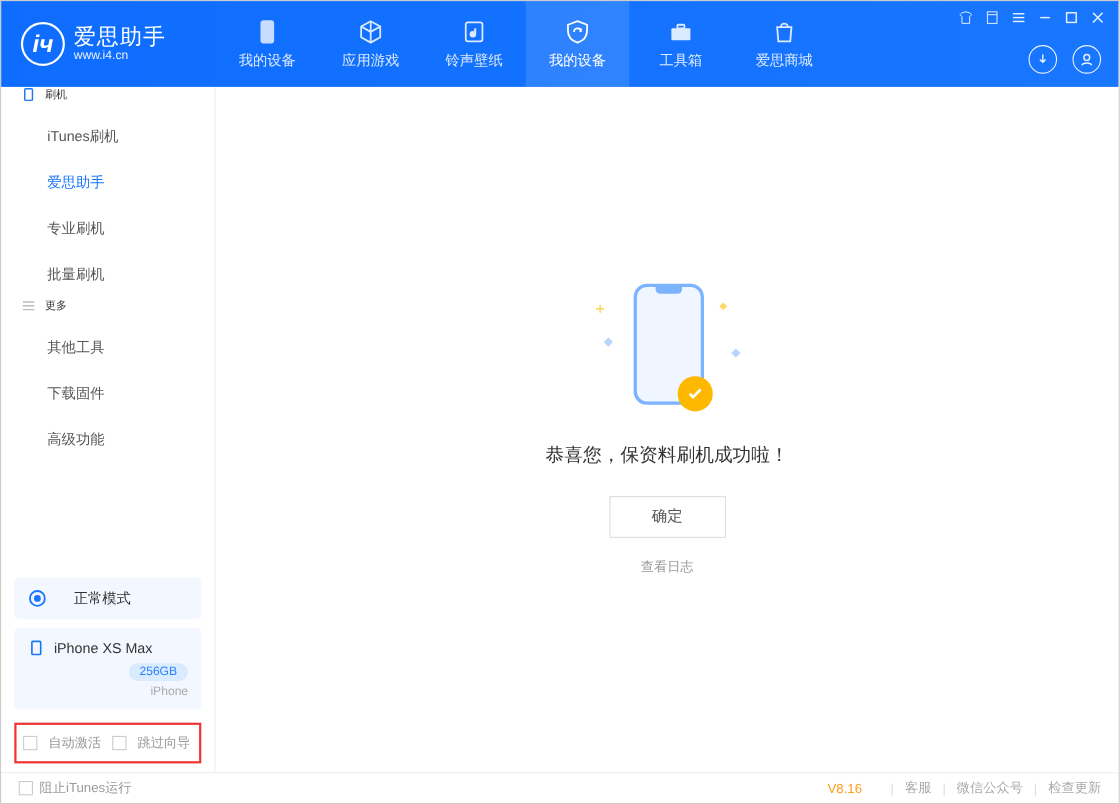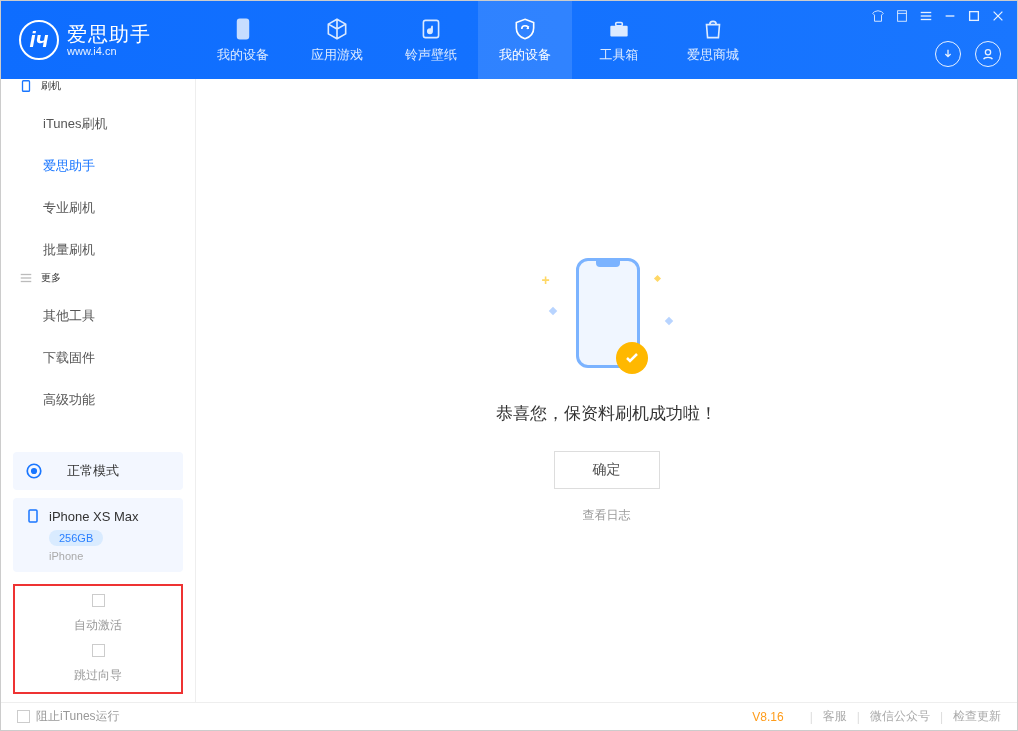--- a/index.html
+++ b/index.html
@@ -28,26 +28,26 @@
 .sidebar { width: 195px; border-right: 1px solid #eee; display: flex; flex-direction: column; }
 .side-section-title { display: flex; align-items: center; gap: 8px; padding: 0 18px 10px 18px; font-size: 10px; color: #333; font-weight: 500; }
 .side-section-title .section-icon { width: 14px; height: 14px; }
 .side-items { padding-left: 42px; }
 .side-item { font-size: 13px; color: #555; padding: 12px 0; cursor: pointer; }
 .side-item.active { color: #1976ff; }
 
 .side-bottom { margin-top: auto; }
 .mode-card { margin: 8px 12px; background: #f3f7ff; border-radius: 4px; padding: 10px 12px; display: flex; align-items: center; gap: 24px; font-size: 13px; color: #333; }
 .mode-icon { width: 18px; height: 18px; }
-.device-card { margin: 0 12px 12px 12px; background: #f3f7ff; border-radius: 4px; padding: 10px 12px; }
+.device-card { margin: 0 12px 12px 12px; background: #f3f7ff; border-radius: 4px; padding: 10px 12px; text-align: right; }
 .device-name-row { display: flex; align-items: center; gap: 8px; font-size: 13px; color: #333; font-weight: 500; }
 .device-badge { display: inline-block; margin-top: 6px; background: #d9ebff; color: #2a7fff; font-size: 11px; padding: 2px 10px; border-radius: 10px; margin-left: 24px; }
 .device-sub { font-size: 11px; color: #aaa; margin-top: 4px; margin-left: 24px; }
 
-.options-box { border: 2px solid #e33; margin: 6px 12px 8px 12px; padding: 8px 6px; display: flex; gap: 10px; align-items: center; font-size: 12px; color: #999; flex-direction: column; }
+.options-box { border: 2px solid #e33; margin: 6px 12px 8px 12px; padding: 8px 6px; display: flex; gap: 10px; align-items: center; font-size: 12px; color: #999; }
 .chk { width: 13px; height: 13px; border: 1px solid #ccc; display: inline-block; }
 
 
 .main { flex: 1; display: flex; flex-direction: column; align-items: center; justify-content: center; position: relative; }
 .phone-illustration { width: 90px; height: 120px; position: relative; margin-bottom: 24px; }
 .phone-body { width: 64px; height: 110px; border: 3px solid #7bb3ff; border-radius: 12px; position: absolute; left: 14px; top: 0; background: #f0f6ff; }
 .phone-notch { width: 24px; height: 6px; background: #7bb3ff; border-radius: 0 0 4px 4px; position: absolute; top: 0; left: 50%; transform: translateX(-50%); }
 .check-badge { width: 32px; height: 32px; background: #ffb800; border-radius: 50%; position: absolute; right: 4px; bottom: 4px; display: flex; align-items: center; justify-content: center; }
 .sparkle { position: absolute; width: 6px; height: 6px; background: #b8d4ff; transform: rotate(45deg); }
 .sparkle.s1 { left: -12px; top: 50px; }

